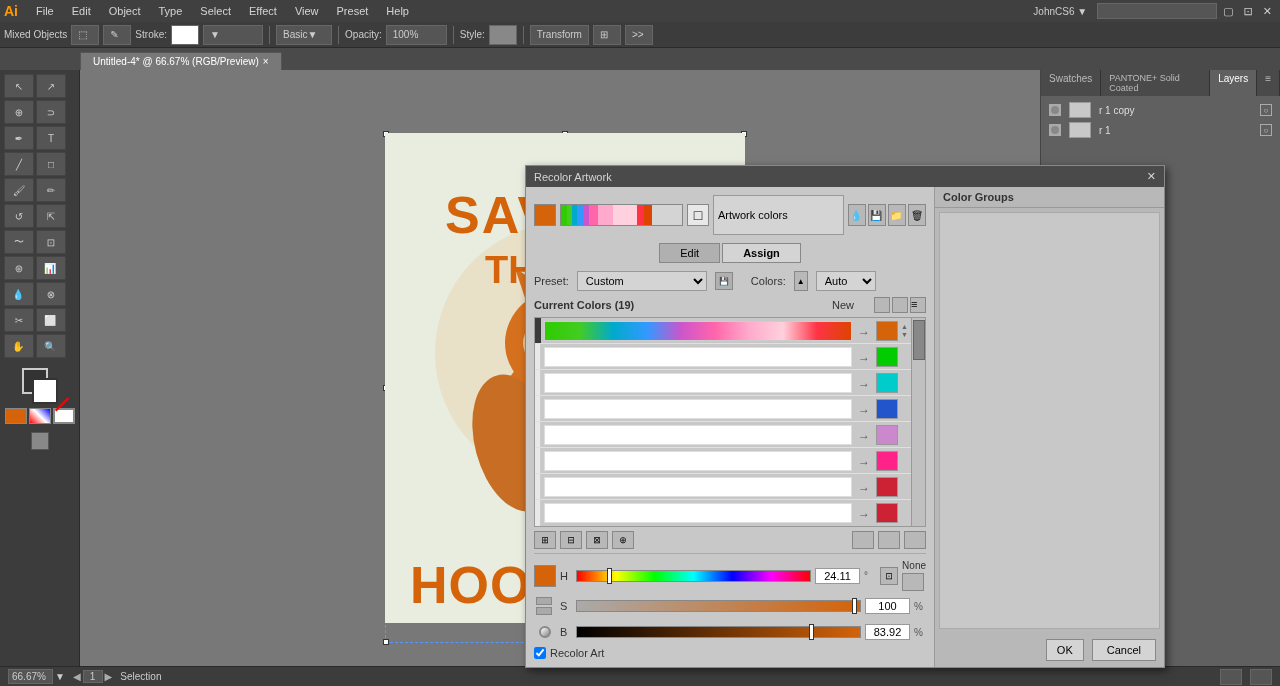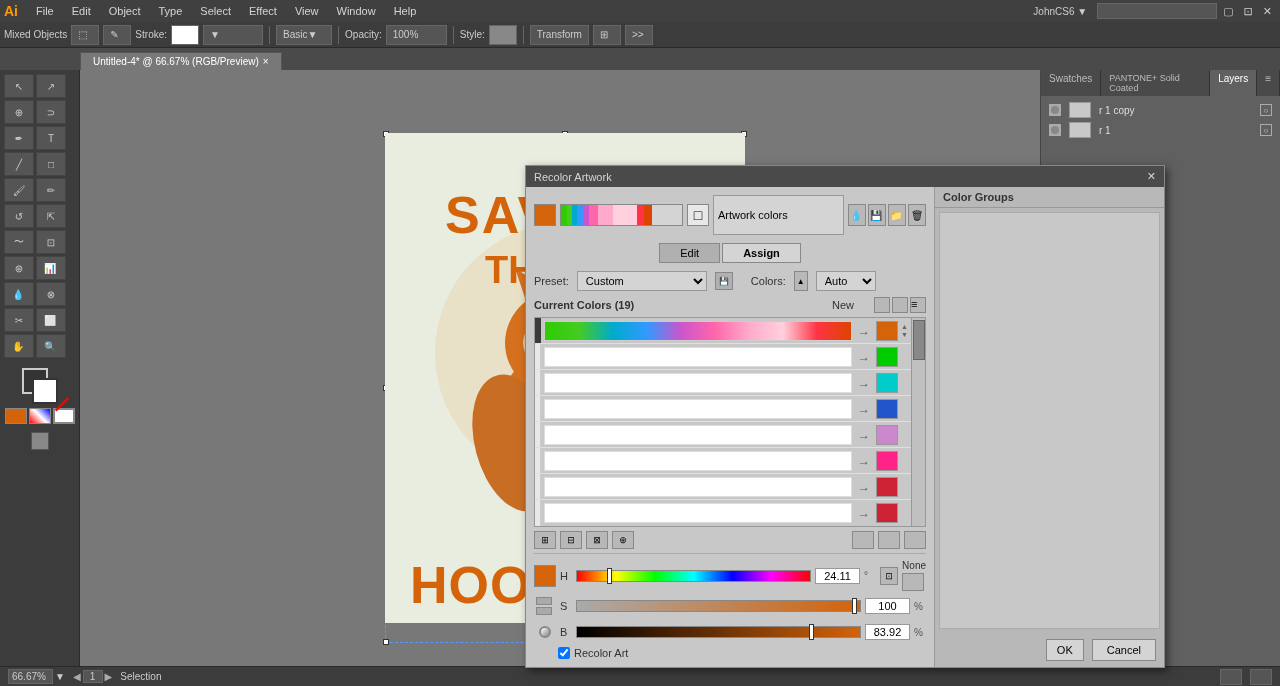--- a/index.html
+++ b/index.html
@@ -43,21 +43,21 @@
     .colors-select { background: #d4d4d4; border: 1px solid #999; padding: 2px 4px; font-size: 11px; width: 60px; }
 
     
     .current-colors-header { display: flex; justify-content: space-between; align-items: center; margin-bottom: 4px; }
     .current-colors-title { font-size: 11px; color: #333; font-weight: bold; }
     .new-label { font-size: 11px; color: #333; }
     .color-row { display: flex; align-items: center; height: 24px; border-bottom: 1px solid #e0e0e0; }
     .color-row:last-child { border-bottom: none; }
 
     
-    .recolor-art-row { display: flex; align-items: flex-start; gap: 4px; margin-top: 4px; margin-left: 24px; }
+    .recolor-art-row { display: flex; align-items: flex-start; gap: 4px; margin-top: 4px; }
     .recolor-art-cb { width: 12px; height: 12px; }
     .recolor-art-label { font-size: 11px; color: #333; }
 
     
     .status-bar { height: 20px; background: #3c3c3c; display: flex; align-items: center; padding: 0 8px; color: #ccc; font-size: 10px; gap: 8px; border-top: 1px solid #2a2a2a; }
 
     
     .app-container { display: flex; flex-direction: column; height: 686px; }
 
     
@@ -81,21 +81,21 @@
 
   <div class="menu-bar">
     <span class="ai-logo">Ai</span>
     <span class="menu-item">File</span>
     <span class="menu-item">Edit</span>
     <span class="menu-item">Object</span>
     <span class="menu-item">Type</span>
     <span class="menu-item">Select</span>
     <span class="menu-item">Effect</span>
     <span class="menu-item">View</span>
-    <span class="menu-item">Window</span>
+    <span class="menu-item">Preset</span>
     <span class="menu-item">Help</span>
     <div style="flex:1"></div>
     <span style="color:#ccc; font-size:10px; padding:0 8px;">JohnCS6 ▼</span>
     <input style="width: 120px; height: 16px; font-size: 10px; background: rgb(85, 85, 85); border: 1px solid rgb(102, 102, 102); color: rgb(204, 204, 204); padding: 0px 4px;">
     <span style="color:#ccc; padding:0 4px; cursor:pointer;">▢</span>
     <span style="color:#ccc; padding:0 4px; cursor:pointer;">⊡</span>
     <span style="color:#ccc; padding:0 4px; cursor:pointer;">✕</span>
   </div>
 
   <div class="toolbar">

